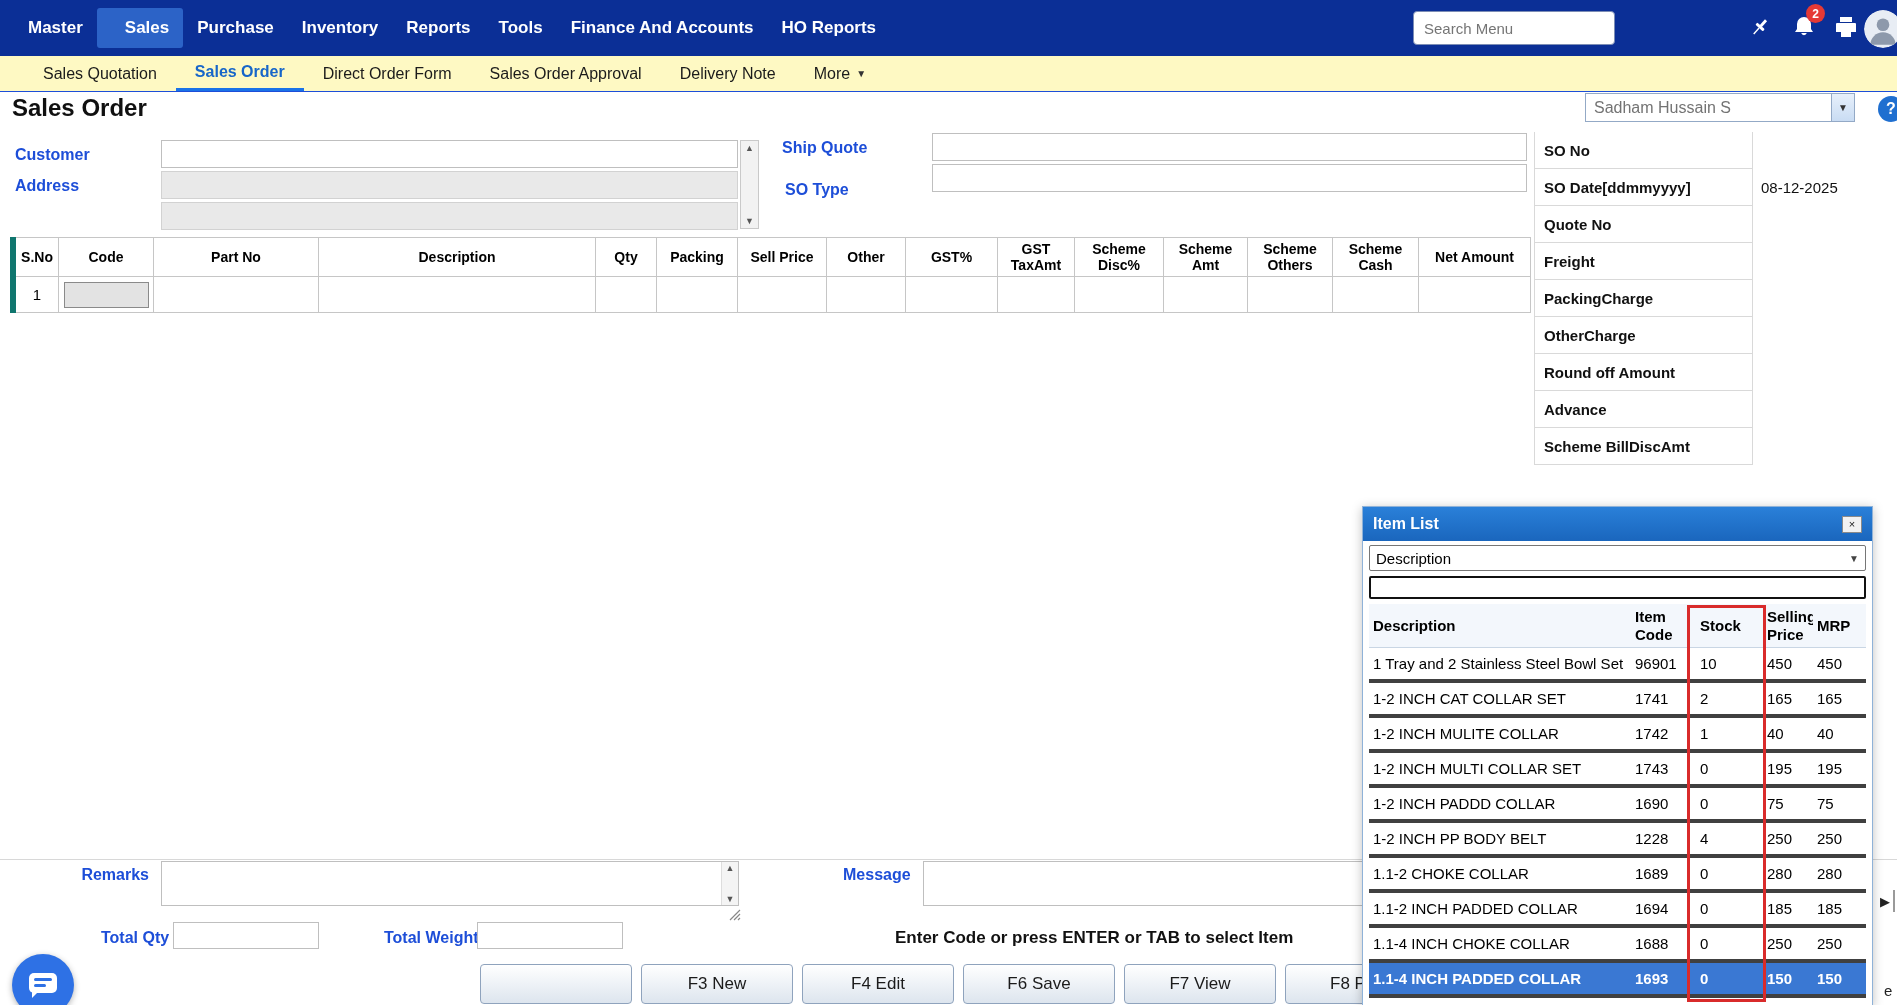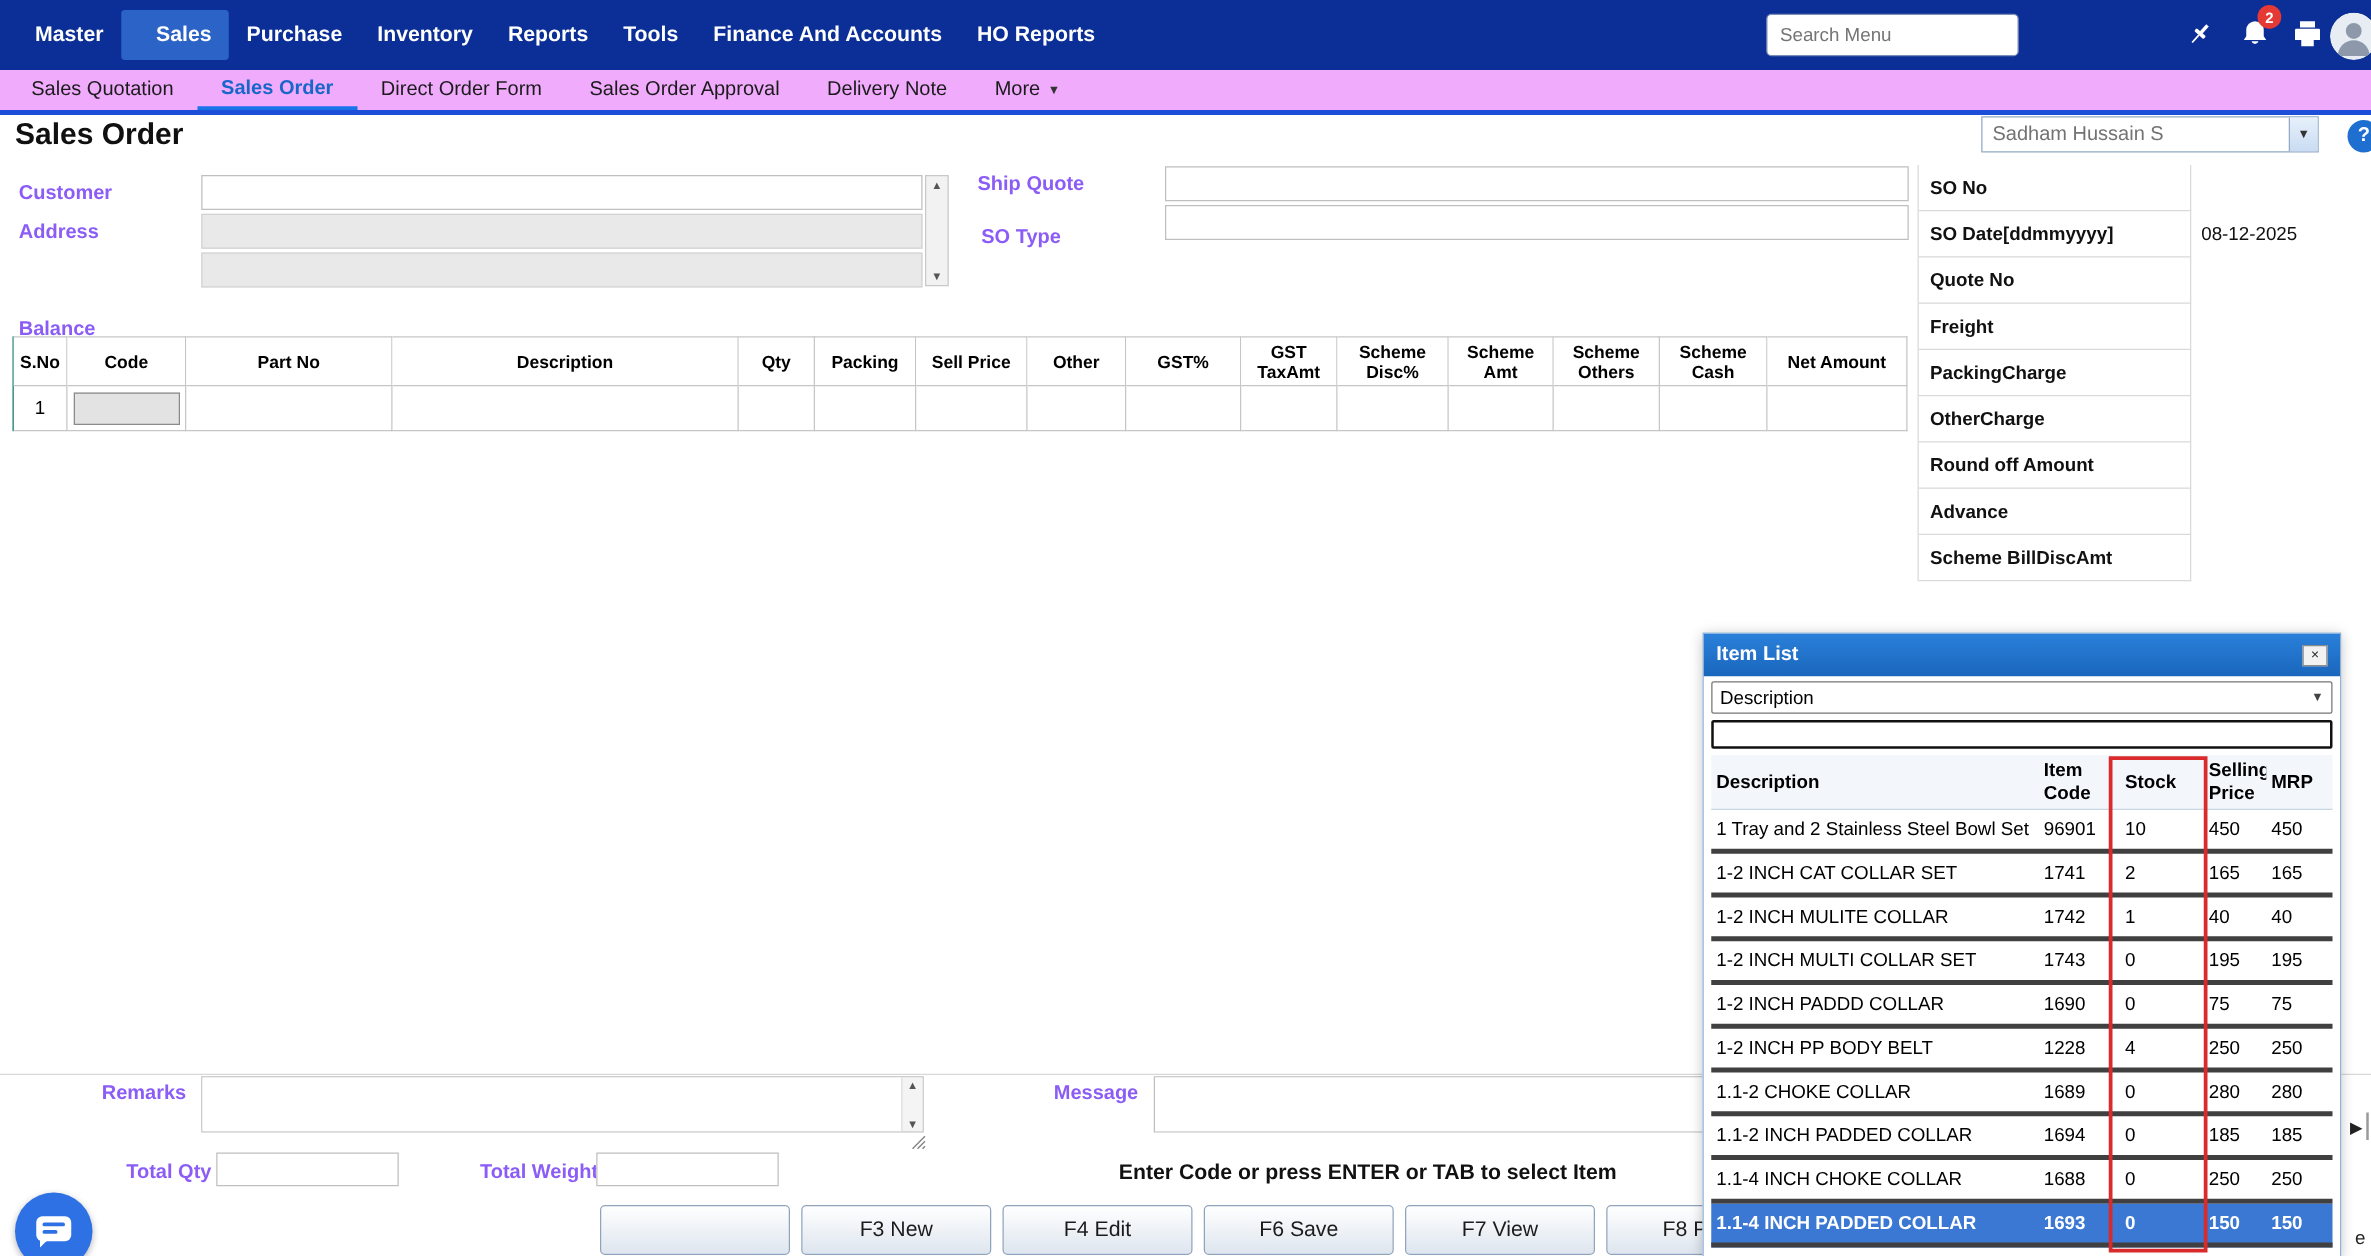--- a/index.html
+++ b/index.html
@@ -15,42 +15,42 @@
   .search-menu { position:absolute; left:1413px; top:11px; width:202px; height:34px; border:1px solid #7c8db5; border-radius:4px; padding:0 10px; font-size:15px; color:#333; outline:none; }
   .nav-icon { position:absolute; top:15px; width:24px; height:24px; cursor:pointer; }
   .nav-icon svg { width:100%; height:100%; }
   .icon-pin { left:1748px; }
   .icon-bell { left:1792px; }
   .icon-printer { left:1834px; }
   .badge { position:absolute; left:1806px; top:4px; min-width:19px; height:19px; background:#e53935; border-radius:50%; color:#fff; font-size:12px; font-weight:bold; display:flex; align-items:center; justify-content:center; z-index:3; }
   .avatar { position:absolute; left:1864px; top:10px; width:38px; height:38px; border-radius:50%; overflow:hidden; cursor:pointer; }
 
   
-  .tabbar { position:absolute; left:0; top:56px; width:1897px; height:36px; background:#f0abfc; border-bottom:4px solid #1d4ed8; display:flex; align-items:stretch; padding-left:6px; }
+  .tabbar { position:absolute; left:0; top:56px; width:1897px; height:36px; background:#fef9c3; border-bottom:1px solid #1d4ed8; display:flex; align-items:stretch; padding-left:24px; }
   .tab { display:flex; align-items:center; padding:0 19px; font-size:16px; color:#1b1b1b; cursor:pointer; white-space:nowrap; }
   .tab.active { color:#1766c9; font-weight:600; border-bottom:3px solid #1a73e8; }
   .tab .caret { font-size:10px; margin-left:6px; color:#333; }
 
   
   .page-title { position:absolute; left:12px; top:94px; font-size:24px; font-weight:bold; color:#101010; }
   .user-combo { position:absolute; left:1585px; top:93px; width:270px; height:29px; border:1px solid #93a9c6; background:#fff; display:flex; align-items:center; cursor:pointer; }
   .user-combo .val { flex:1; padding-left:8px; font-size:16px; color:#737373; }
   .combo-btn { width:23px; height:100%; background:linear-gradient(180deg,#e7f0fb,#c9dcf3); border-left:1px solid #93a9c6; display:flex; align-items:center; justify-content:center; font-size:10px; color:#333; }
   .help-circle { position:absolute; left:1878px; top:96px; width:26px; height:26px; border-radius:50%; background:#1f6fd0; color:#fff; font-weight:bold; font-size:16px; display:flex; align-items:center; justify-content:center; cursor:pointer; }
 
   
-  .flabel { position:absolute; font-size:16px; font-weight:bold; color:#8b5cf6; white-space:nowrap; }
+  .flabel { position:absolute; font-size:16px; font-weight:bold; color:#1d4ed8; white-space:nowrap; }
   .finput { position:absolute; height:28px; border:1px solid #bfbfbf; background:#fff; padding:0 8px; font-size:15px; outline:none; }
   .finput.gray { background:#e9e9e9; border-color:#d2d2d2; }
   .v-rail { position:absolute; left:740px; top:140px; width:19px; height:89px; border:1px solid #c9c9c9; background:#f2f2f2; }
   .v-rail .up, .v-rail .dn { position:absolute; left:0; width:100%; text-align:center; font-size:9px; color:#555; cursor:pointer; }
   .v-rail .up { top:2px; } .v-rail .dn { bottom:2px; }
 
   
-  .grid { position:absolute; left:10px; top:237px; border-left:1px solid #0f766e;margin-top:32px; }
+  .grid { position:absolute; left:10px; top:237px; border-left:6px solid #0f766e; }
   .grid-head, .grid-row { display:flex; }
   .gcell { border-right:1px solid #c6c6c6; border-bottom:1px solid #c6c6c6; overflow:hidden; }
   .grid-head .gcell { border-top:1px solid #c6c6c6; height:40px; display:flex; align-items:center; justify-content:center; text-align:center; font-size:14px; font-weight:bold; line-height:1.15; padding:1px 2px; background:#fff; }
   .grid-row .gcell { height:36px; display:flex; align-items:center; justify-content:center; font-size:15px; }
   .c1{width:43px}.c2{width:95px}.c3{width:165px}.c4{width:277px}.c5{width:61px}.c6{width:81px}.c7{width:89px}.c8{width:79px}.c9{width:92px}.c10{width:77px}.c11{width:89px}.c12{width:84px}.c13{width:85px}.c14{width:86px}.c15{width:112px}
   .code-input { width:85px; height:26px; background:#e3e3e3; border:1px solid #8a8a8a; outline:none; padding:0 4px; font-size:15px; }
 
   
   .side-panel { position:absolute; left:1534px; top:132px; width:318px; border-left:1px solid #d9d9d9; }
   .sp-row { display:flex; height:37px; }

